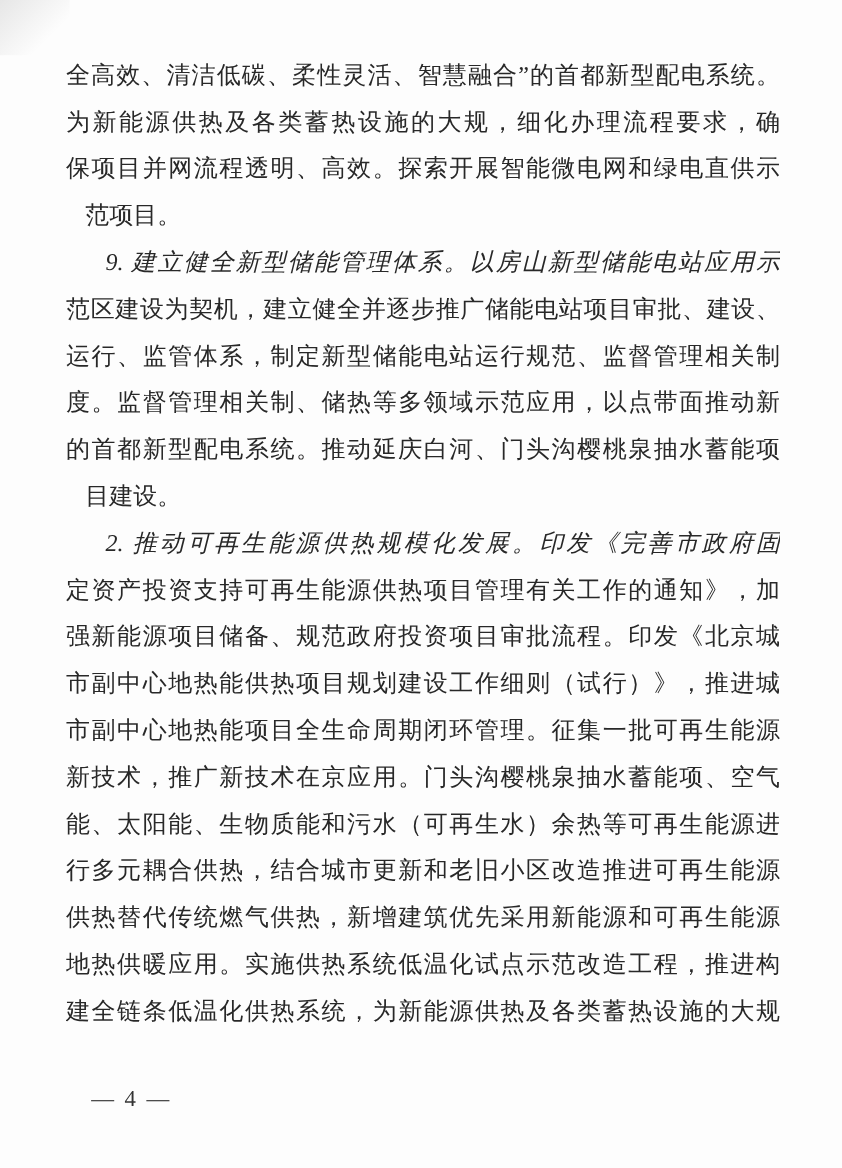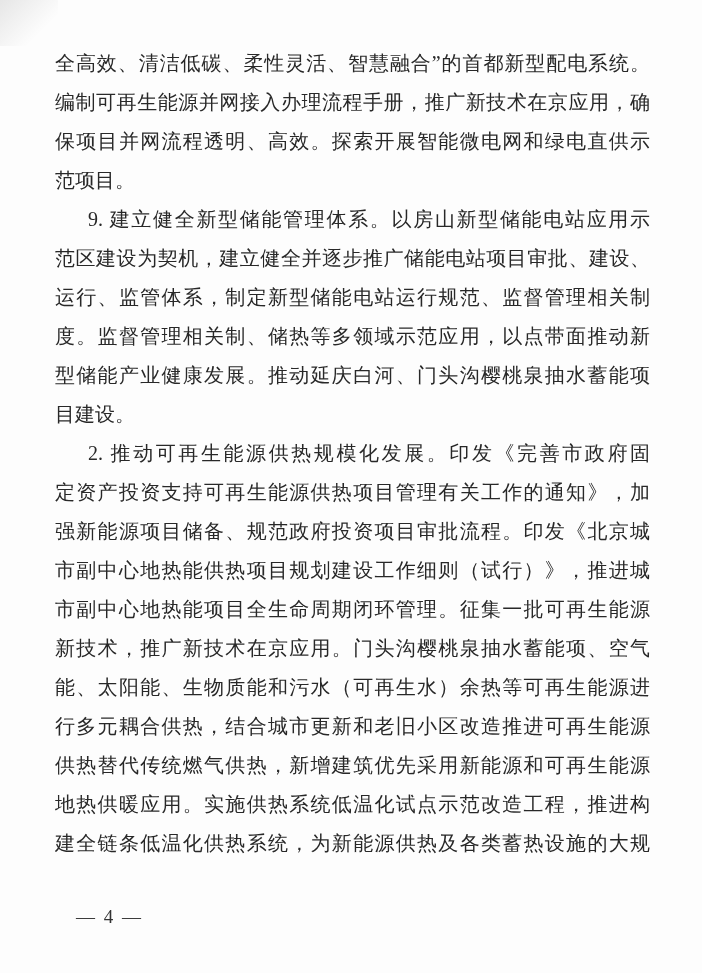--- a/index.html
+++ b/index.html
@@ -29,51 +29,53 @@
   .line {
     height: 39px;
     overflow: hidden;
     text-align: justify;
     text-align-last: justify;
     text-justify: inter-character;
     white-space: normal;
   }
   .line.no-fill {
     text-align-last: left;
+    margin-left: 16px;
   }
   .line.indent {
     text-indent: 33px;
+    font-style: italic;
   }
   .page-footer {
     position: absolute;
     left: 76px;
     top: 906px;
     color: #333333;
     font-size: 19px;
     letter-spacing: 2px;
   }
 </style>
 </head>
 <body>
 
 <div class="scan-corner"></div>
 
 <div class="doc-body">
     <div>
       <div class="line">全高效、清洁低碳、柔性灵活、智慧融合”的首都新型配电系统。</div>
-      <div class="line">编制可再生能源并网接入办理流程手册，推广新技术在京应用，确</div>
+      <div class="line">为新能源供热及各类蓄热设施的大规，细化办理流程要求，确</div>
       <div class="line">保项目并网流程透明、高效。探索开展智能微电网和绿电直供示</div>
       <div class="line no-fill">范项目。</div>
     </div>
     <div>
       <div class="line indent">9. 建立健全新型储能管理体系。以房山新型储能电站应用示</div>
       <div class="line">范区建设为契机，建立健全并逐步推广储能电站项目审批、建设、</div>
       <div class="line">运行、监管体系，制定新型储能电站运行规范、监督管理相关制</div>
       <div class="line">度。监督管理相关制、储热等多领域示范应用，以点带面推动新</div>
-      <div class="line">型储能产业健康发展。推动延庆白河、门头沟樱桃泉抽水蓄能项</div>
+      <div class="line">的首都新型配电系统。推动延庆白河、门头沟樱桃泉抽水蓄能项</div>
       <div class="line no-fill">目建设。</div>
     </div>
     <div>
       <div class="line indent">2. 推动可再生能源供热规模化发展。印发《完善市政府固</div>
       <div class="line">定资产投资支持可再生能源供热项目管理有关工作的通知》，加</div>
       <div class="line">强新能源项目储备、规范政府投资项目审批流程。印发《北京城</div>
       <div class="line">市副中心地热能供热项目规划建设工作细则（试行）》，推进城</div>
       <div class="line">市副中心地热能项目全生命周期闭环管理。征集一批可再生能源</div>
       <div class="line">新技术，推广新技术在京应用。门头沟樱桃泉抽水蓄能项、空气</div>
       <div class="line">能、太阳能、生物质能和污水（可再生水）余热等可再生能源进</div>

